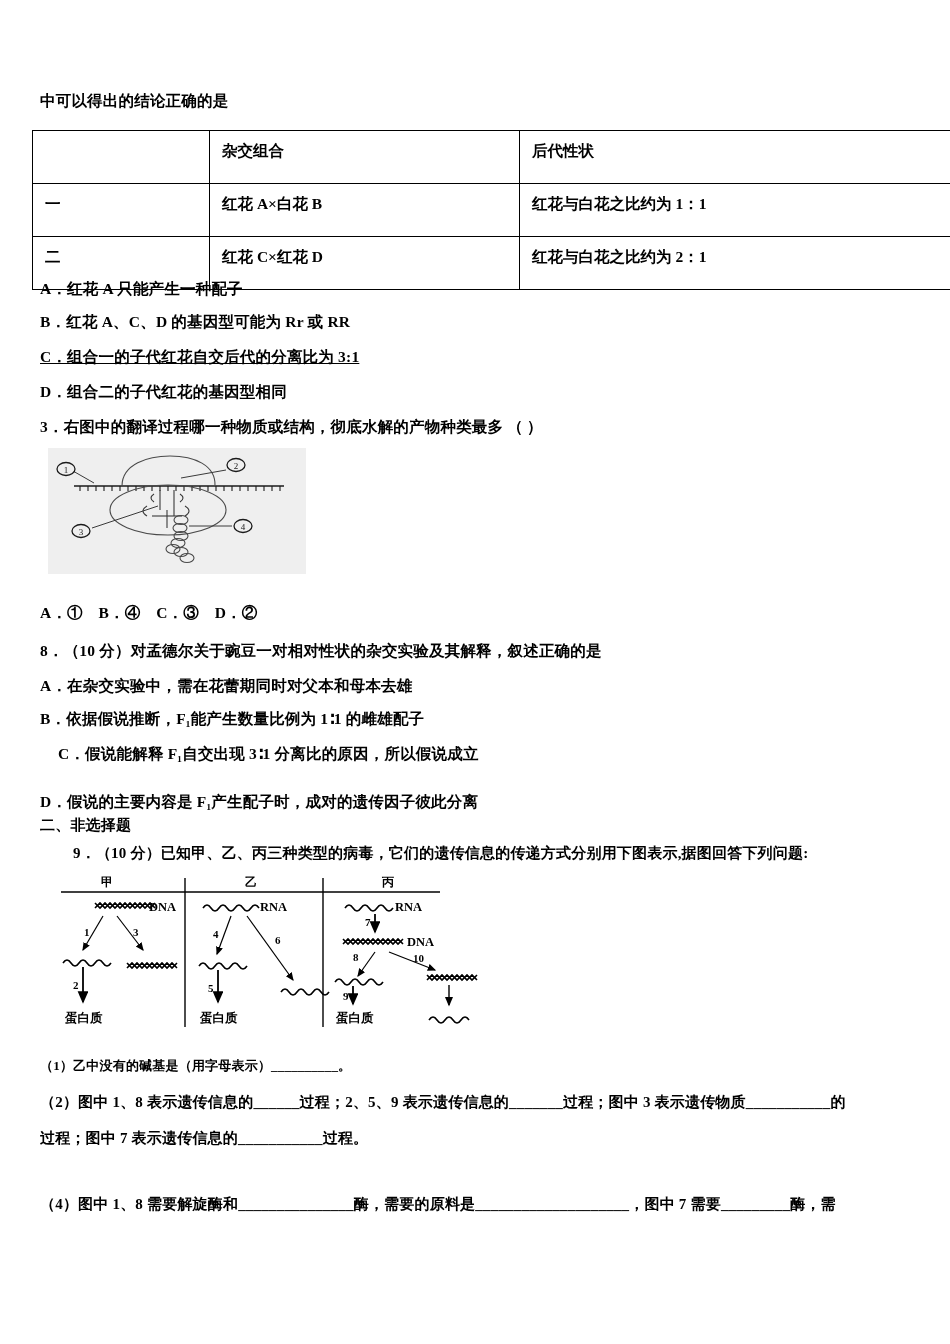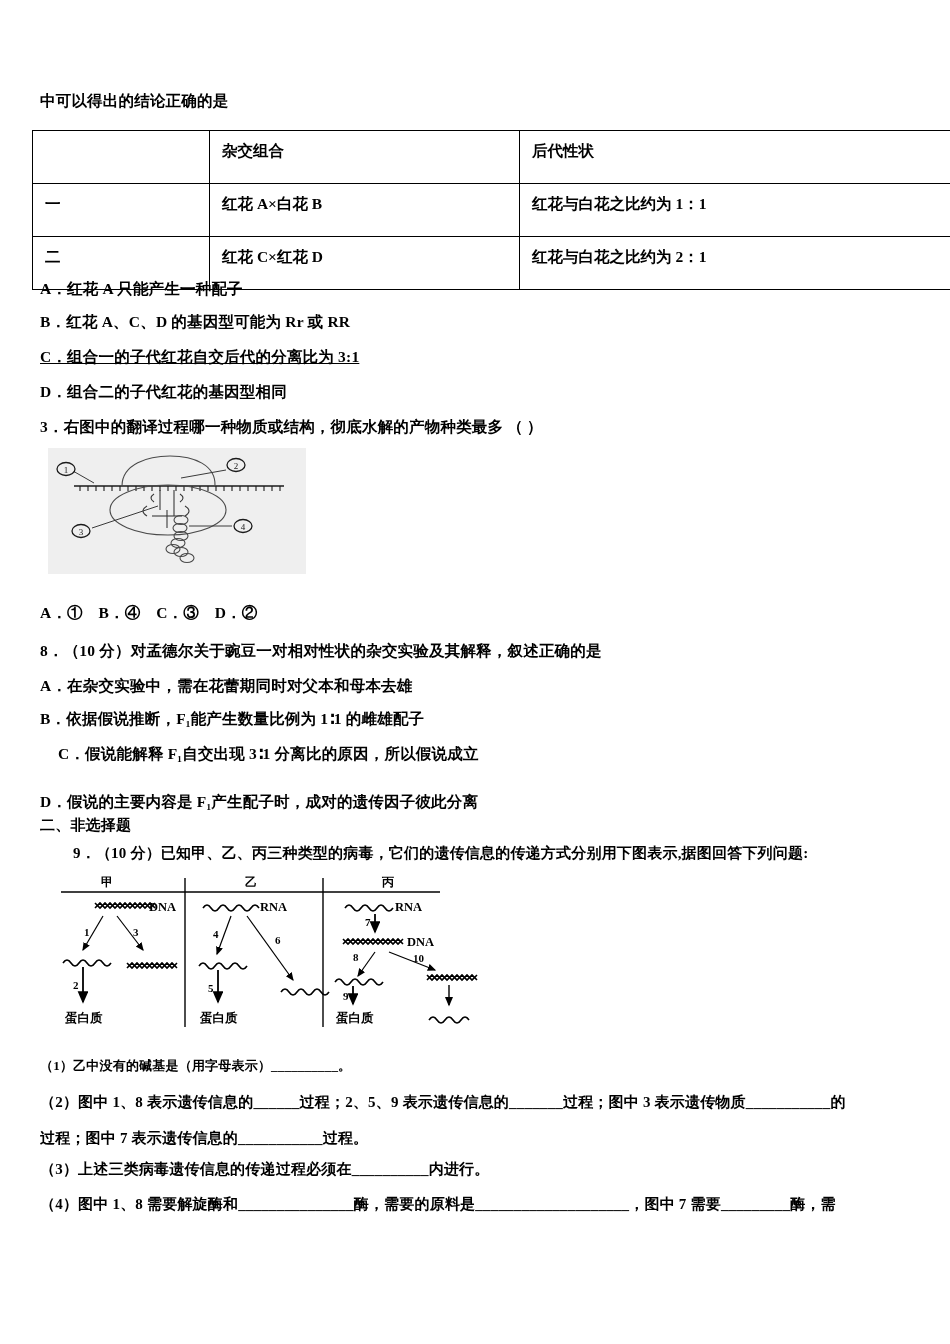--- a/index.html
+++ b/index.html
@@ -282,16 +282,15 @@
       <text x="281" y="150" font-size="12.5" font-weight="bold" font-family="'Liberation Serif',serif" fill="#000">蛋白质</text>
 
       <line x1="394" y1="113" x2="394" y2="133" stroke="#000" stroke-width="1.4" marker-end="url(#ah)"></line>
       <path d="M374 148 q4 -6 8 0 q4 6 8 0 q4 -6 8 0 q4 6 8 0 q4 -6 8 0" stroke="#000" stroke-width="1.6" fill="none"></path>
     </svg>
   </div>
 
   <div class="line" style="left:40px; top:1059px; font-size:13px;">（1）乙中没有的碱基是（用字母表示）__________。</div>
   <div class="line" style="left:40px; top:1094px; font-size:15px;">（2）图中 1、8 表示遗传信息的______过程；2、5、9 表示遗传信息的_______过程；图中 3 表示遗传物质___________的</div>
   <div class="line" style="left:40px; top:1130px; font-size:15px;">过程；图中 7 表示遗传信息的___________过程。</div>
-  <div class="line" style="left:40px; top:1161px; font-size:15px;">（3）上述三类病毒遗传信息的传递过程必须在__________内进行。</div>
   <div class="line" style="left:40px; top:1196px; font-size:15px;">（4）图中 1、8 需要解旋酶和_______________酶，需要的原料是____________________，图中 7 需要_________酶，需</div>
 
 </div>
 
 </body></html>

